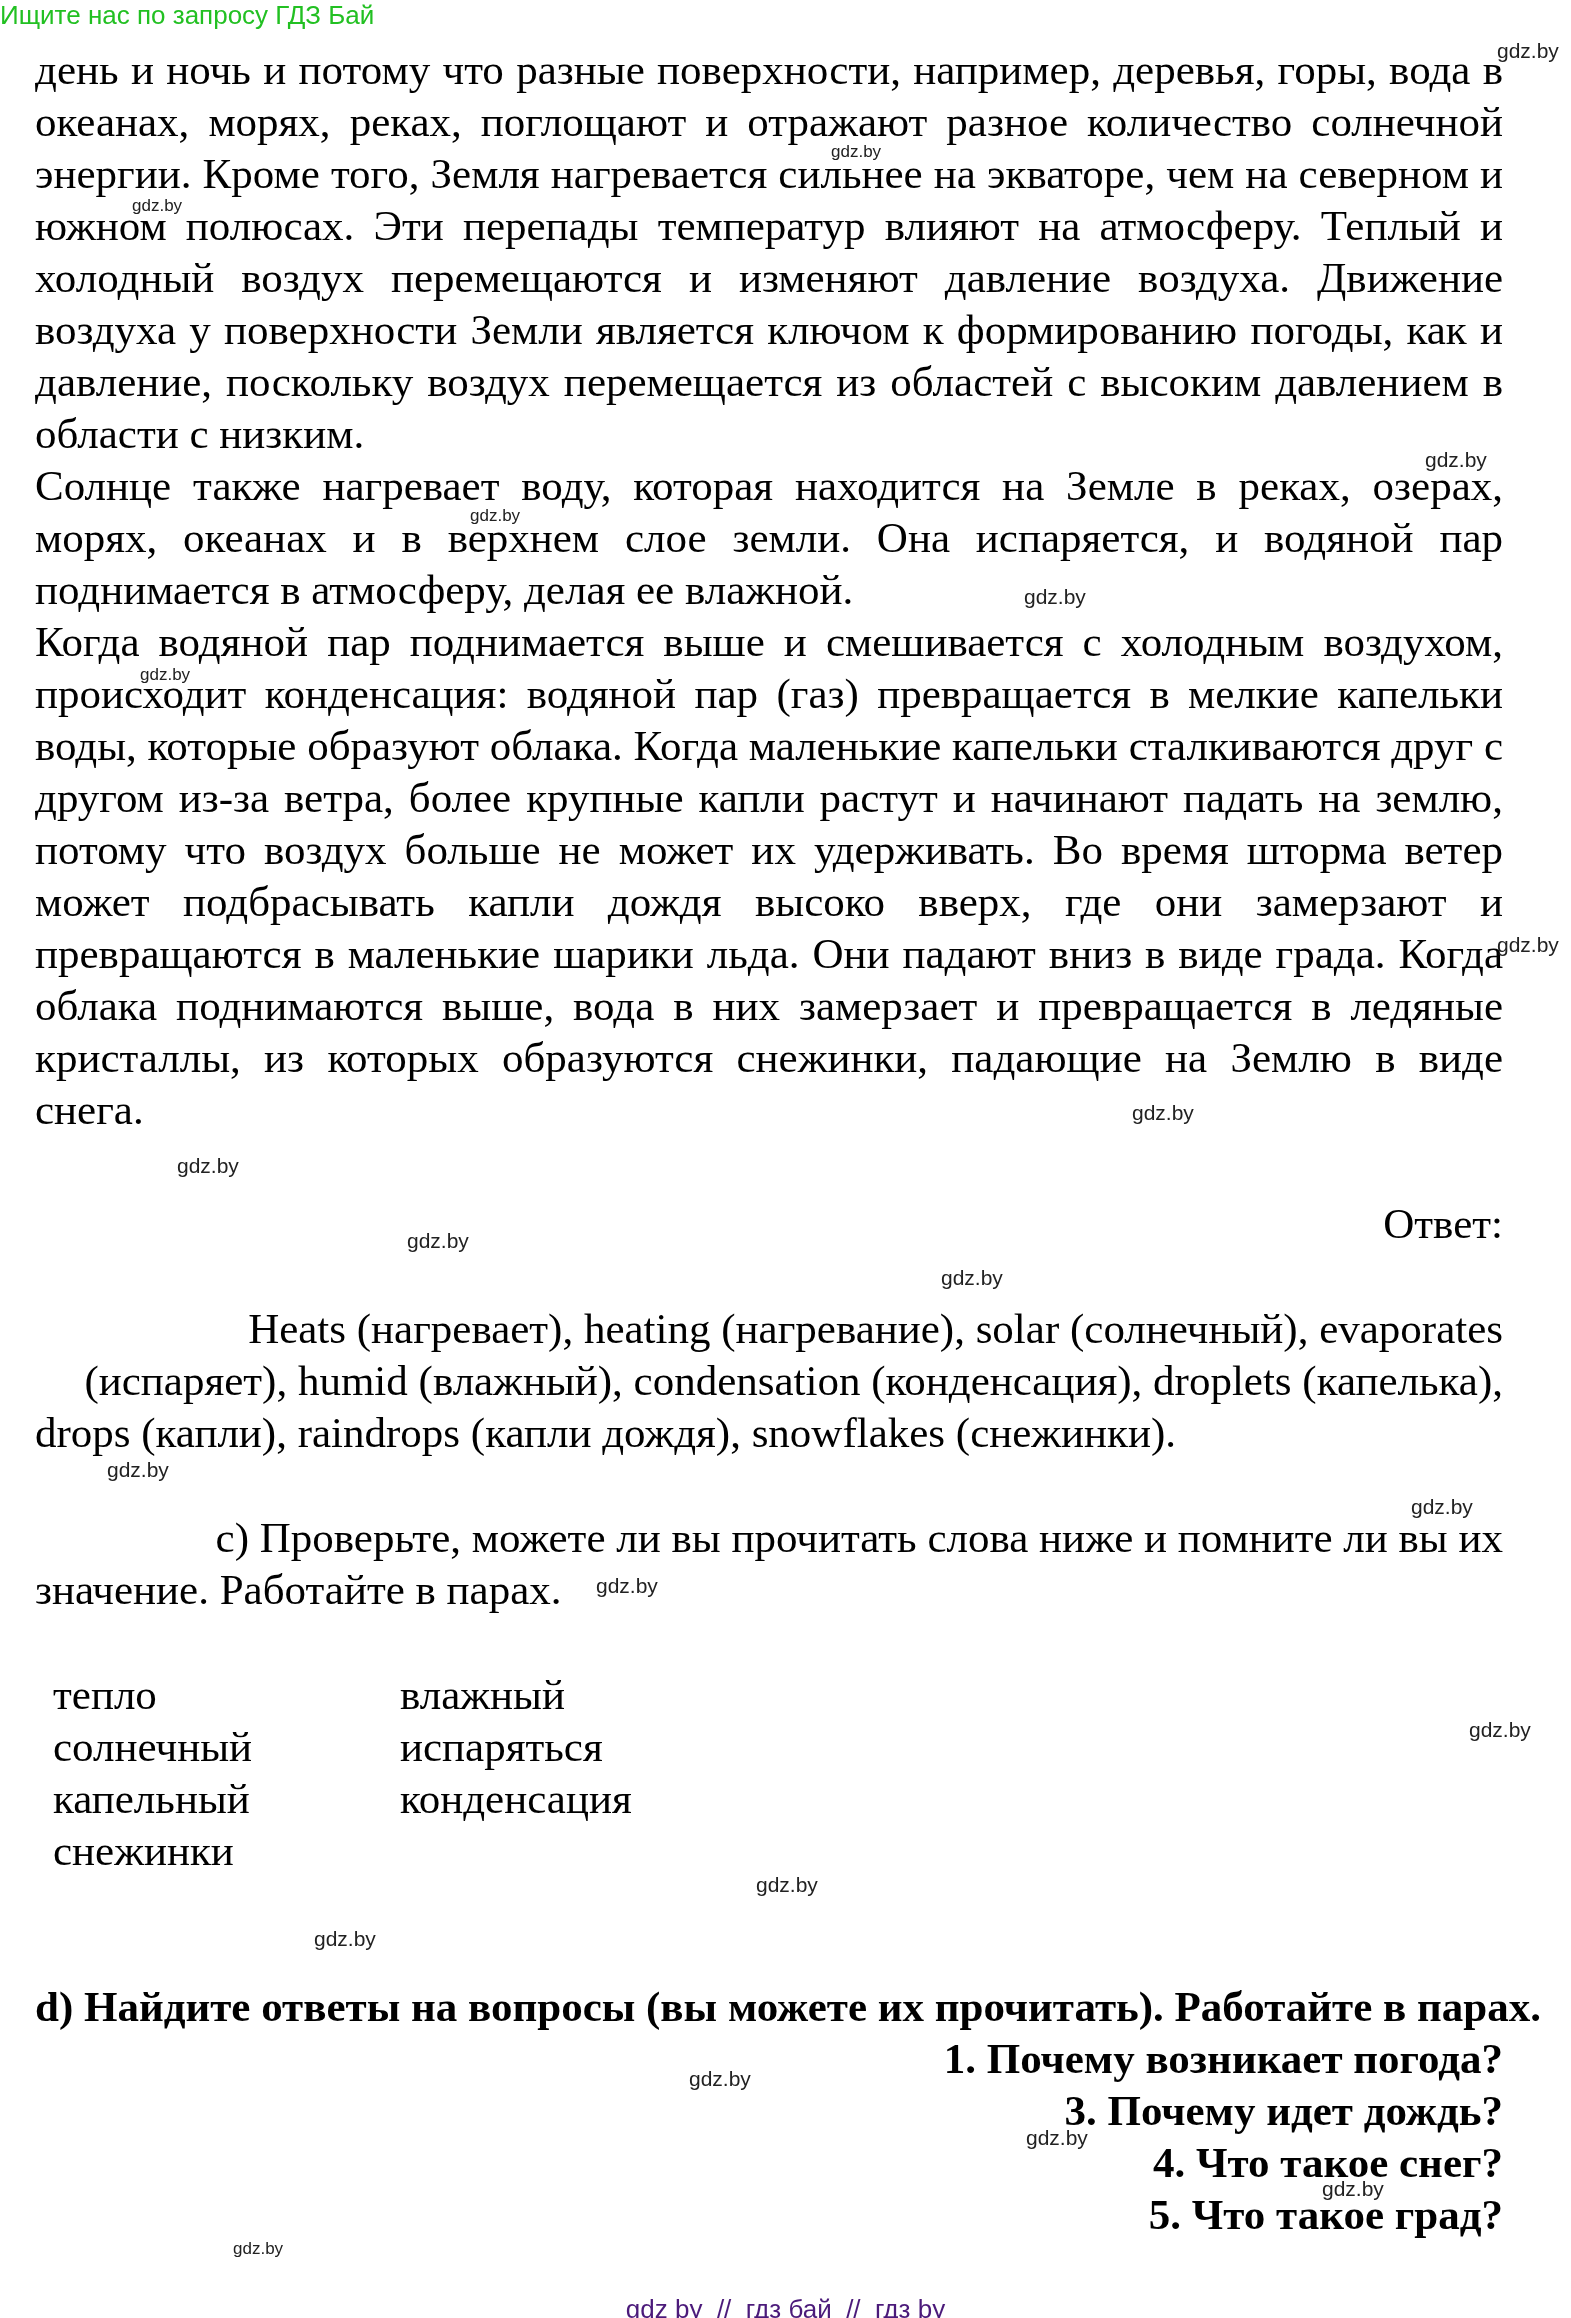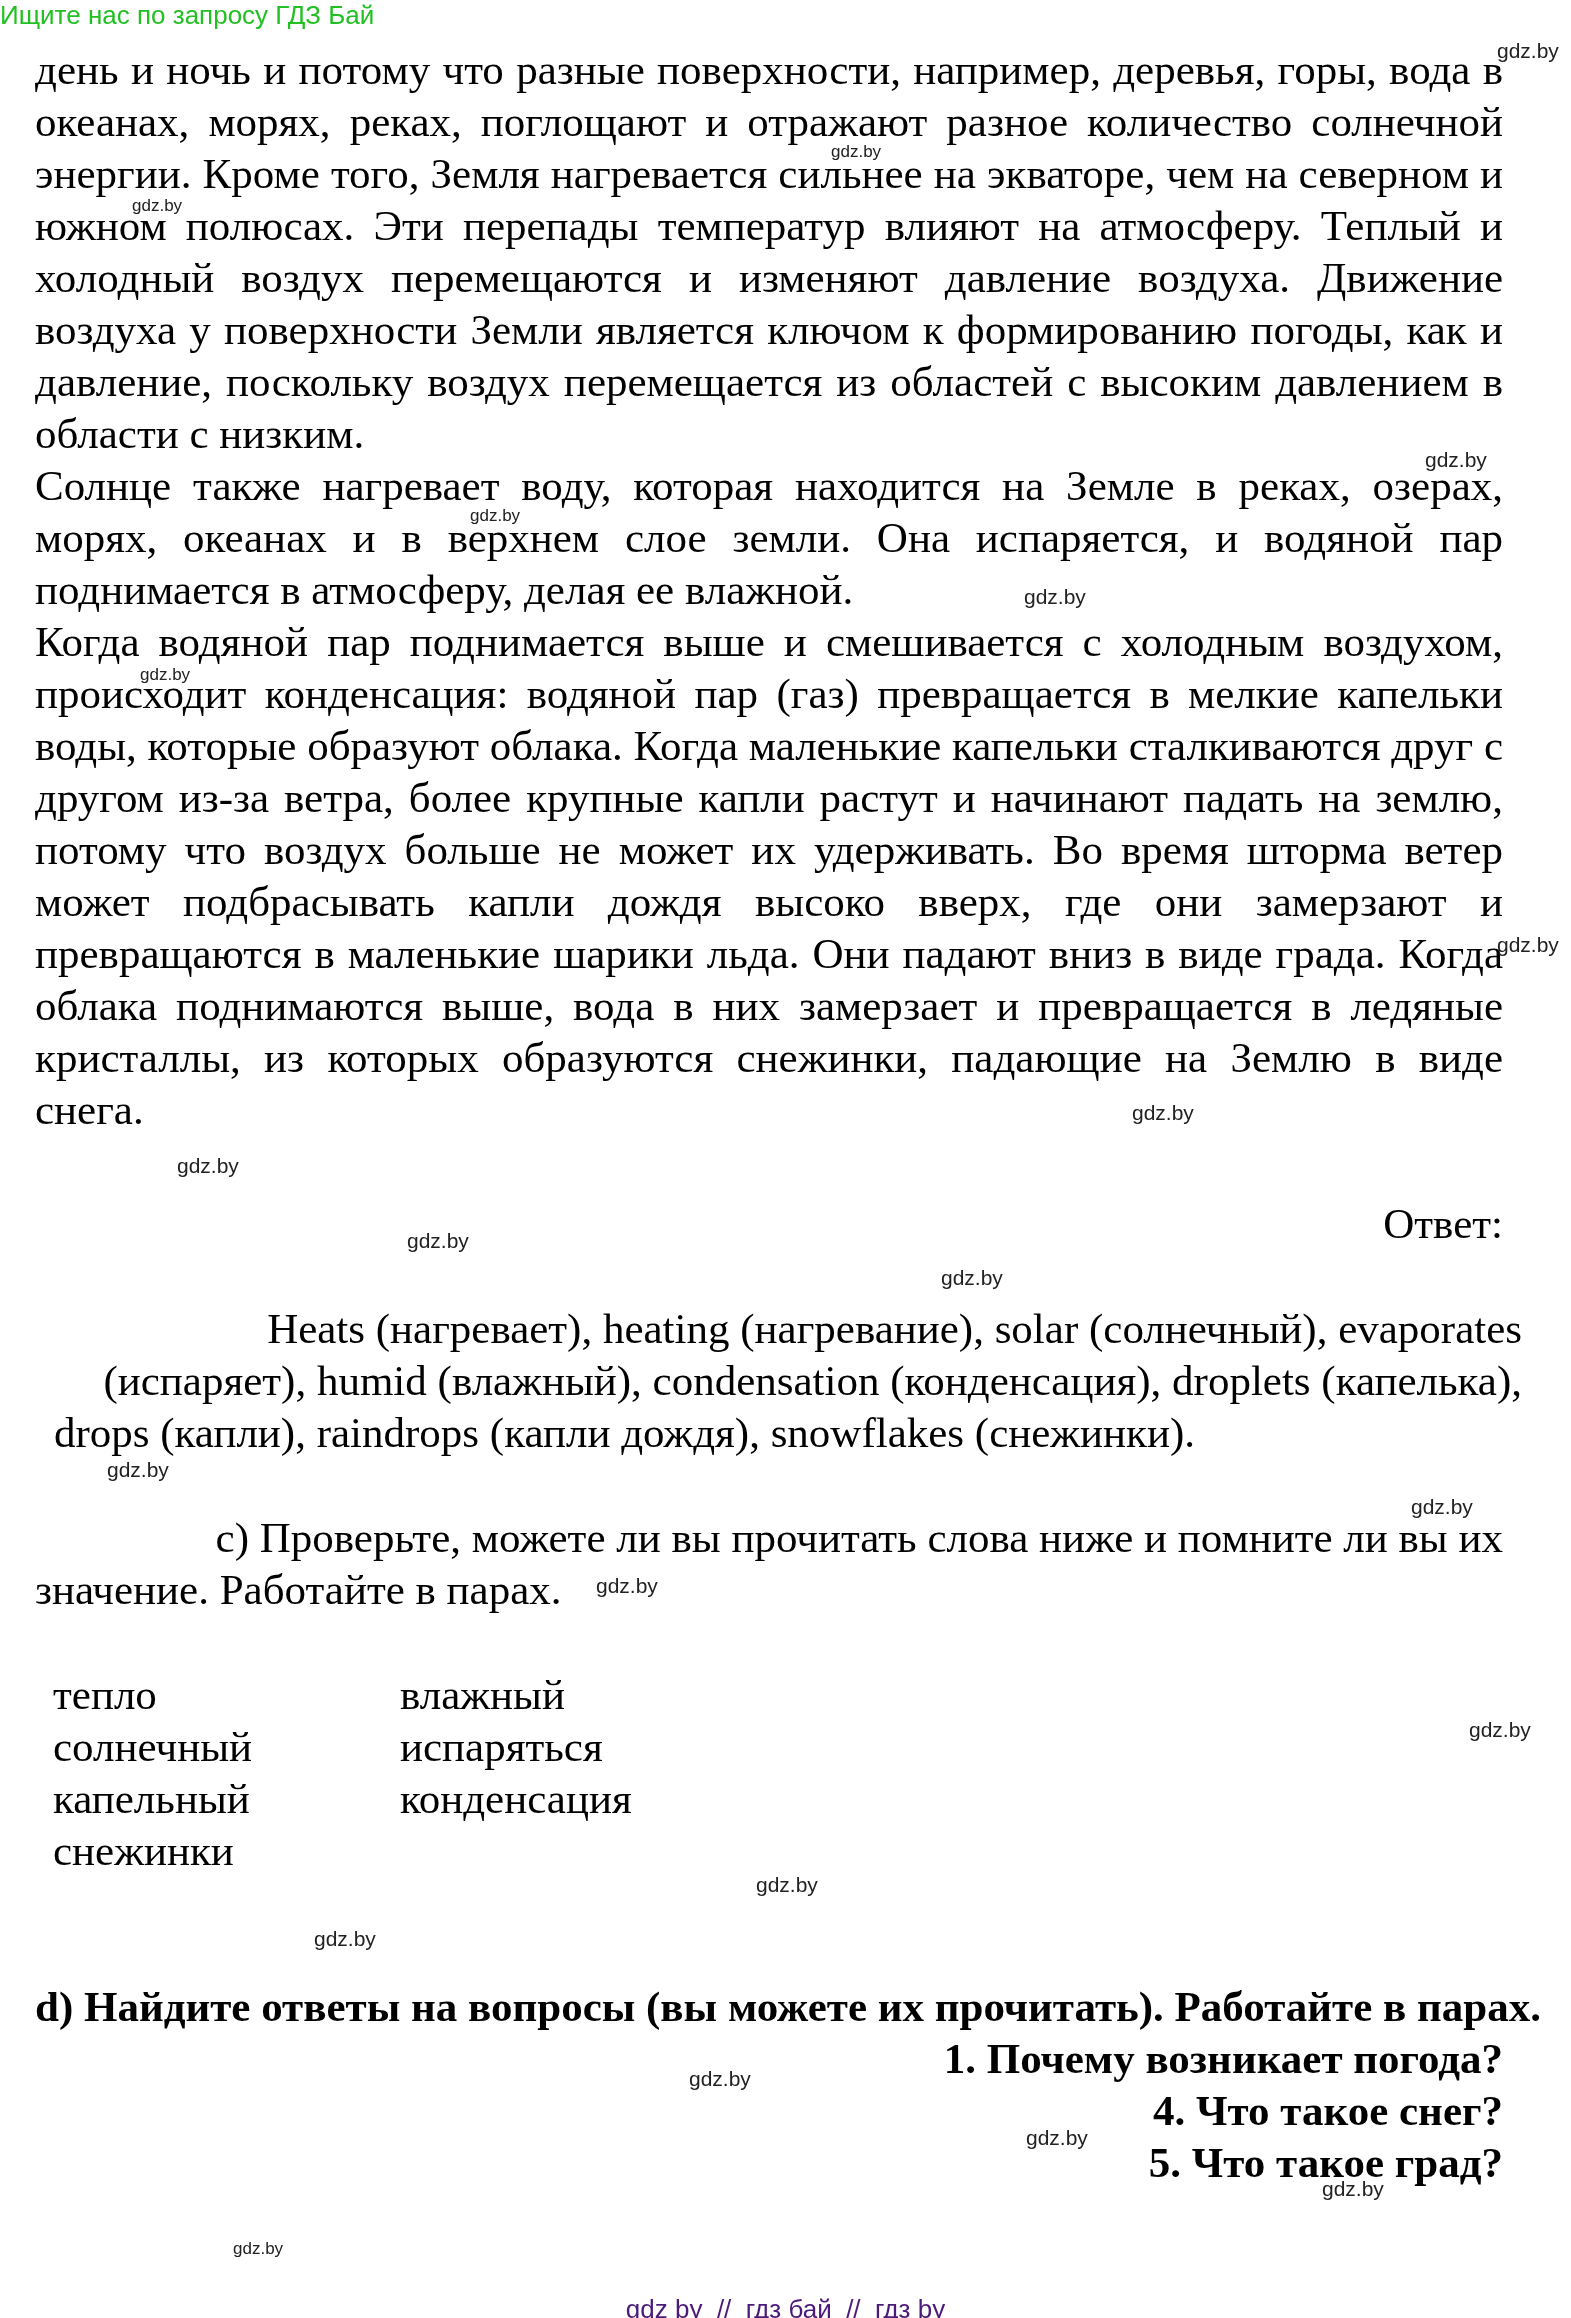--- a/index.html
+++ b/index.html
@@ -37,40 +37,41 @@
 
 <div class="banner">Ищите нас по запросу ГДЗ Бай</div>
 
 <div class="page" style="top:44px;">
   <p class="para last-left">день и ночь и потому что разные поверхности, например, деревья, горы, вода в океанах, морях, реках, поглощают и отражают разное количество солнечной энергии. Кроме того, Земля нагревается сильнее на экваторе, чем на северном и южном полюсах. Эти перепады температур влияют на атмосферу. Теплый и холодный воздух перемещаются и изменяют давление воздуха. Движение воздуха у поверхности Земли является ключом к формированию погоды, как и давление, поскольку воздух перемещается из областей с высоким давлением в области с низким.</p>
   <p class="para last-left">Солнце также нагревает воду, которая находится на Земле в реках, озерах, морях, океанах и в верхнем слое земли. Она испаряется, и водяной пар поднимается в атмосферу, делая ее влажной.</p>
   <p class="para last-left">Когда водяной пар поднимается выше и смешивается с холодным воздухом, происходит конденсация: водяной пар (газ) превращается в мелкие капельки воды, которые образуют облака. Когда маленькие капельки сталкиваются друг с другом из-за ветра, более крупные капли растут и начинают падать на землю, потому что воздух больше не может их удерживать. Во время шторма ветер может подбрасывать капли дождя высоко вверх, где они замерзают и превращаются в маленькие шарики льда. Они падают вниз в виде града. Когда облака поднимаются выше, вода в них замерзает и превращается в ледяные кристаллы, из которых образуются снежинки, падающие на Землю в виде снега.</p>
 </div>
 
 <div class="block" style="top:1198px;">Ответ:</div>
-<div class="block para last-left" style="top:1303px;margin-left:19px;">Heats (нагревает), heating (нагревание), solar (солнечный), evaporates (испаряет), humid (влажный), condensation (конденсация), droplets (капелька), drops (капли), raindrops (капли дождя), snowflakes (снежинки).</div>
+<div class="block para last-left" style="top:1303px;">Heats (нагревает), heating (нагревание), solar (солнечный), evaporates (испаряет), humid (влажный), condensation (конденсация), droplets (капелька), drops (капли), raindrops (капли дождя), snowflakes (снежинки).</div>
 
 <div class="block para last-left" style="top:1512px;">c) Проверьте, можете ли вы прочитать слова ниже и помните ли вы их значение. Работайте в парах.</div>
 <div class="words" style="top:1669px;">
   <div class="col" style="left:0;">
     <div>тепло</div>
     <div>солнечный</div>
     <div>капельный</div>
     <div>снежинки</div>
   </div>
   <div class="col" style="left:347px;">
     <div>влажный</div>
     <div>испаряться</div>
     <div>конденсация</div>
   </div>
 </div>
 
 <div class="block" style="top:1981px;font-weight:bold;">
   <div style="white-space:nowrap;">d) Найдите ответы на вопросы (вы можете их прочитать). Работайте в парах.</div>
   <div>1. Почему возникает погода?</div>
+  <div>3. Почему идет дождь?</div>
   <div>4. Что такое снег?</div>
   <div>5. Что такое град?</div>
 </div>
 
 <span class="wm" style="left:1497px;top:39px;">gdz.by</span>
 <span class="wm small" style="left:831px;top:140px;">gdz.by</span>
 <span class="wm small" style="left:132px;top:194px;">gdz.by</span>
 <span class="wm small" style="left:470px;top:504px;">gdz.by</span>
 <span class="wm" style="left:1425px;top:448px;">gdz.by</span>
 <span class="wm" style="left:1024px;top:585px;">gdz.by</span>

